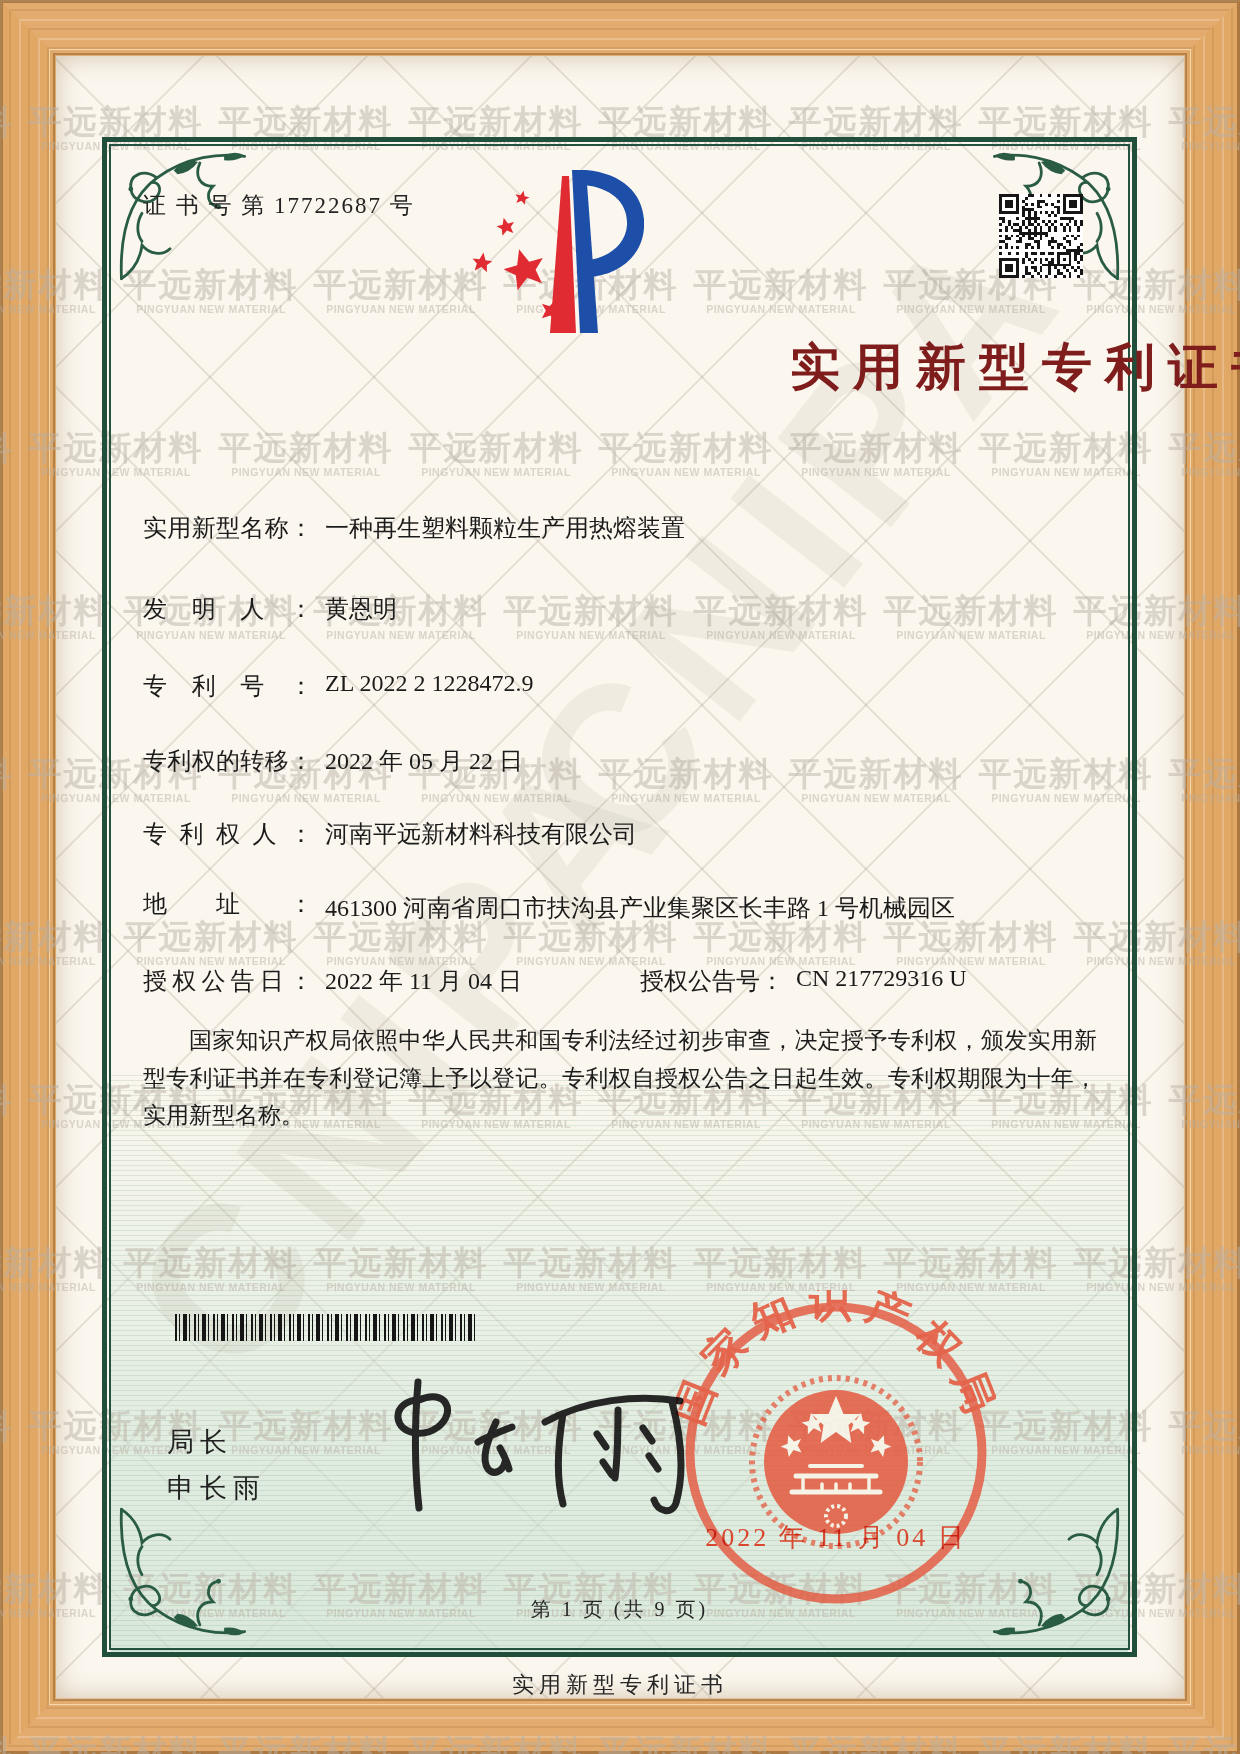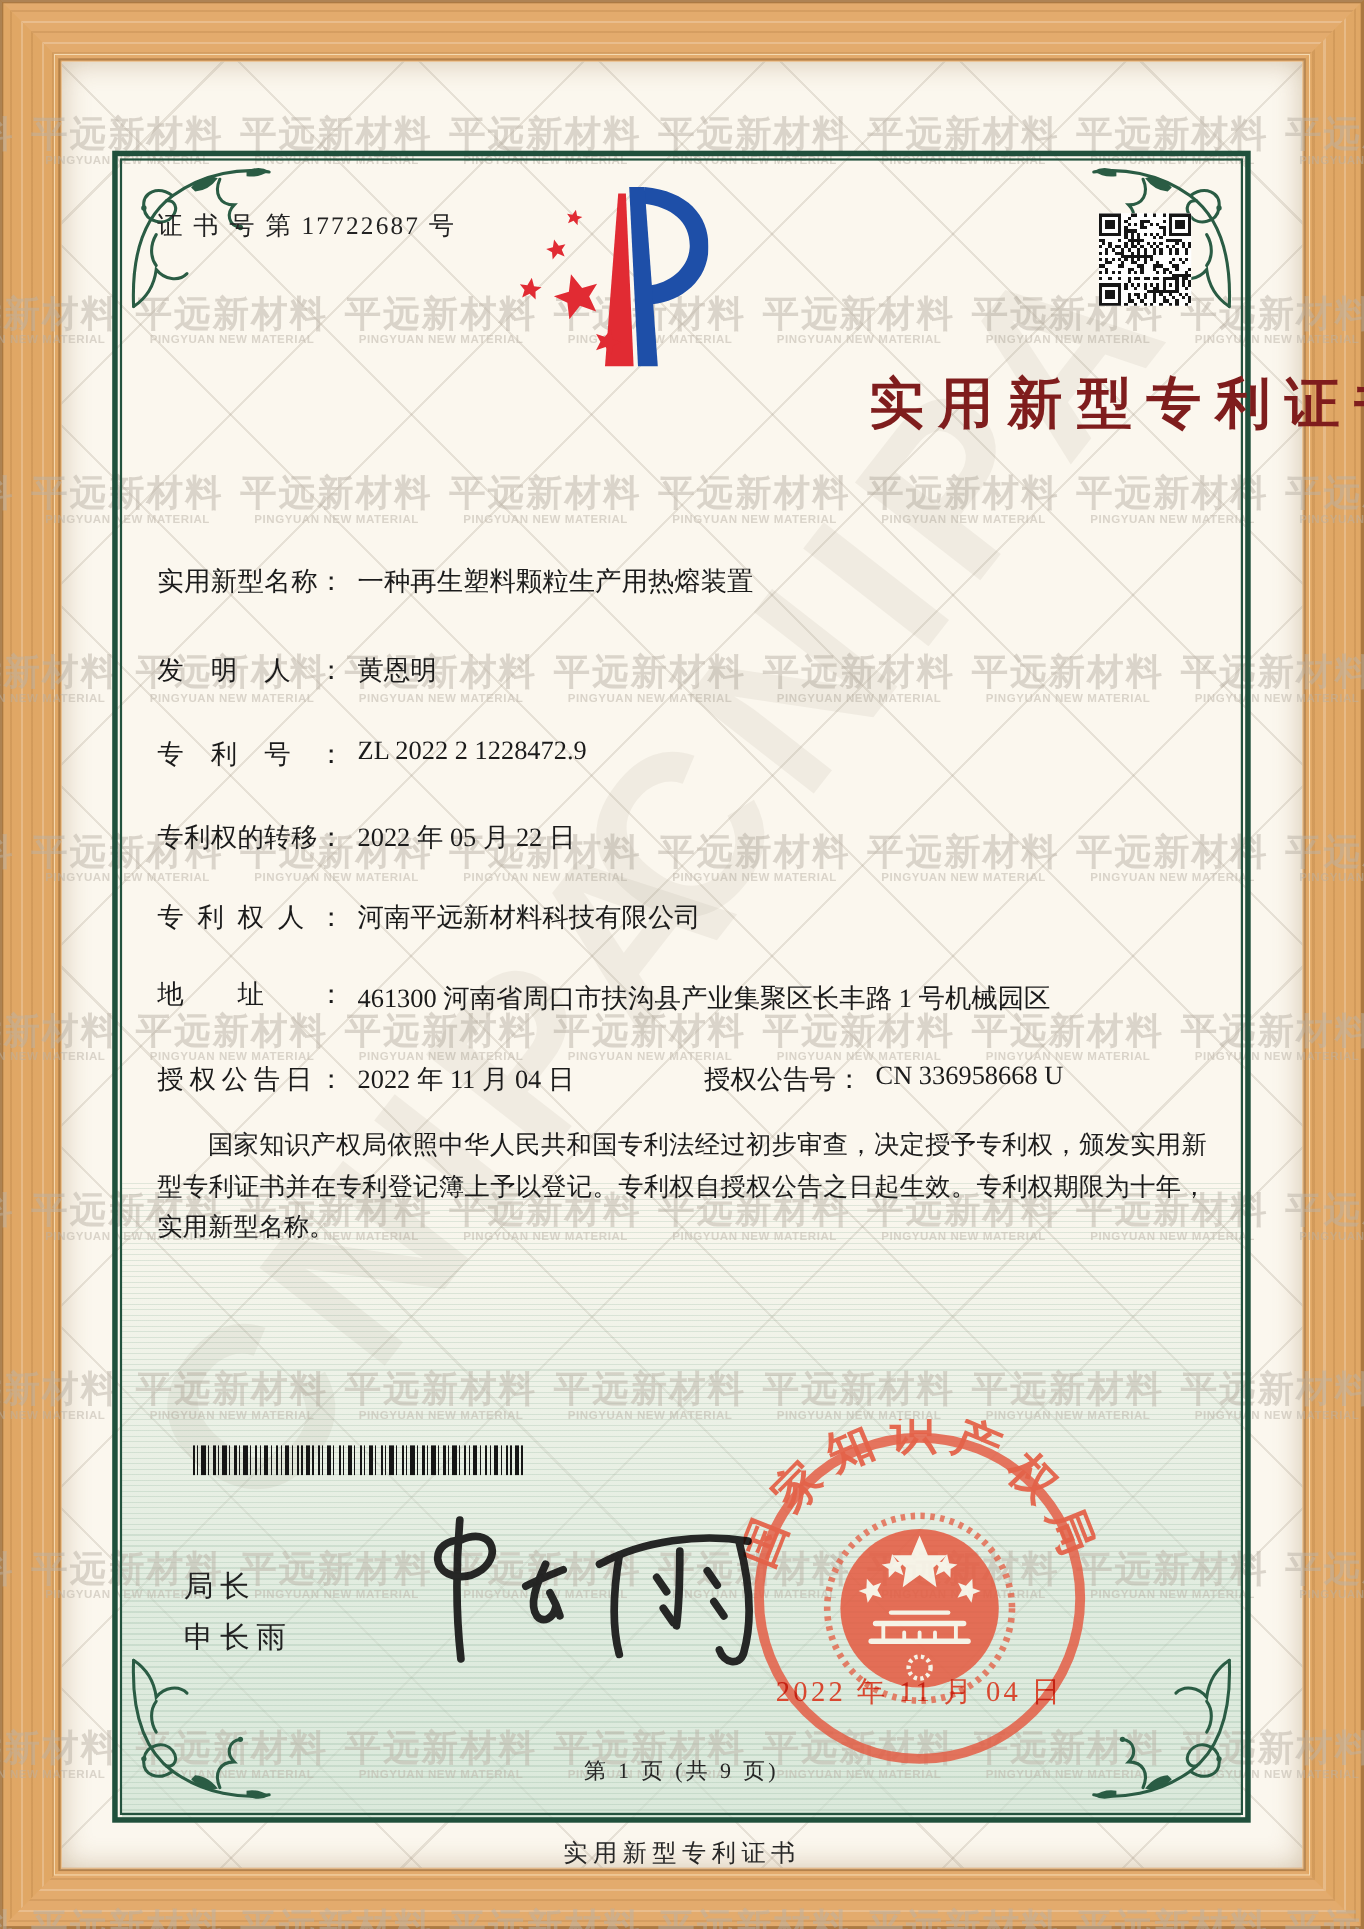--- a/index.html
+++ b/index.html
@@ -849,21 +849,21 @@
   </div>
   <div class="row" style="top:818px;">
     <span class="lab">专利权人：</span><span class="val">河南平远新材料科技有限公司</span>
   </div>
   <div class="row wrap" style="top:888px;">
     <span class="lab">地址：</span><span class="val">461300 河南省周口市扶沟县产业集聚区长丰路 1 号机械园区</span>
   </div>
   <div class="row" style="top:965px;">
     <span class="lab">授权公告日：</span><span class="val">2022 年 11 月 04 日</span>
     <span class="grant2">
-      <span>授权公告号：</span><span class="val">CN 336958668 U</span>
+      <span>授权公告号：</span><span class="val">CN 217729316 U</span>
     </span>
   </div>
 
   <div class="paras">
     <p>国家知识产权局依照中华人民共和国专利法经过初步审查，决定授予专利权，颁发实用新型专利证书并在专利登记簿上予以登记。专利权自授权公告之日起生效。专利权期限为十年，实用新型名称。</p>
   </div>
 
   <div class="barcode"></div>
 
   <div class="director" style="top:1424px;">局长</div>

